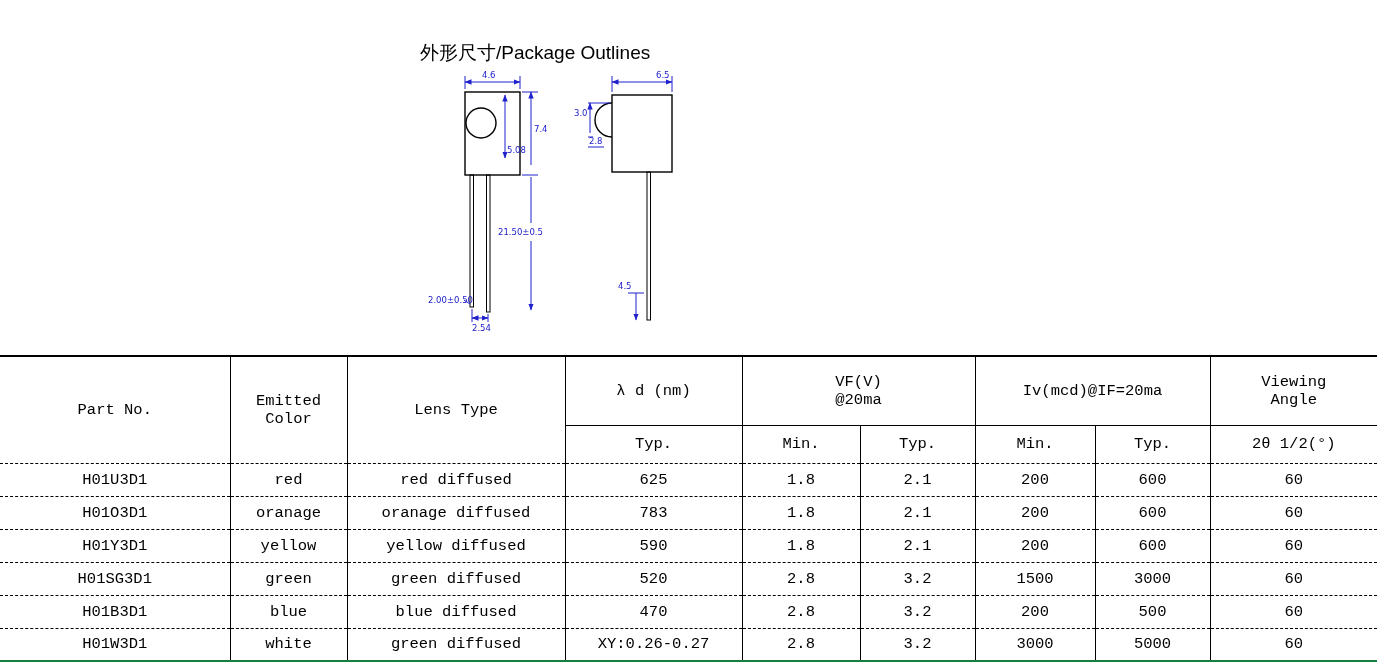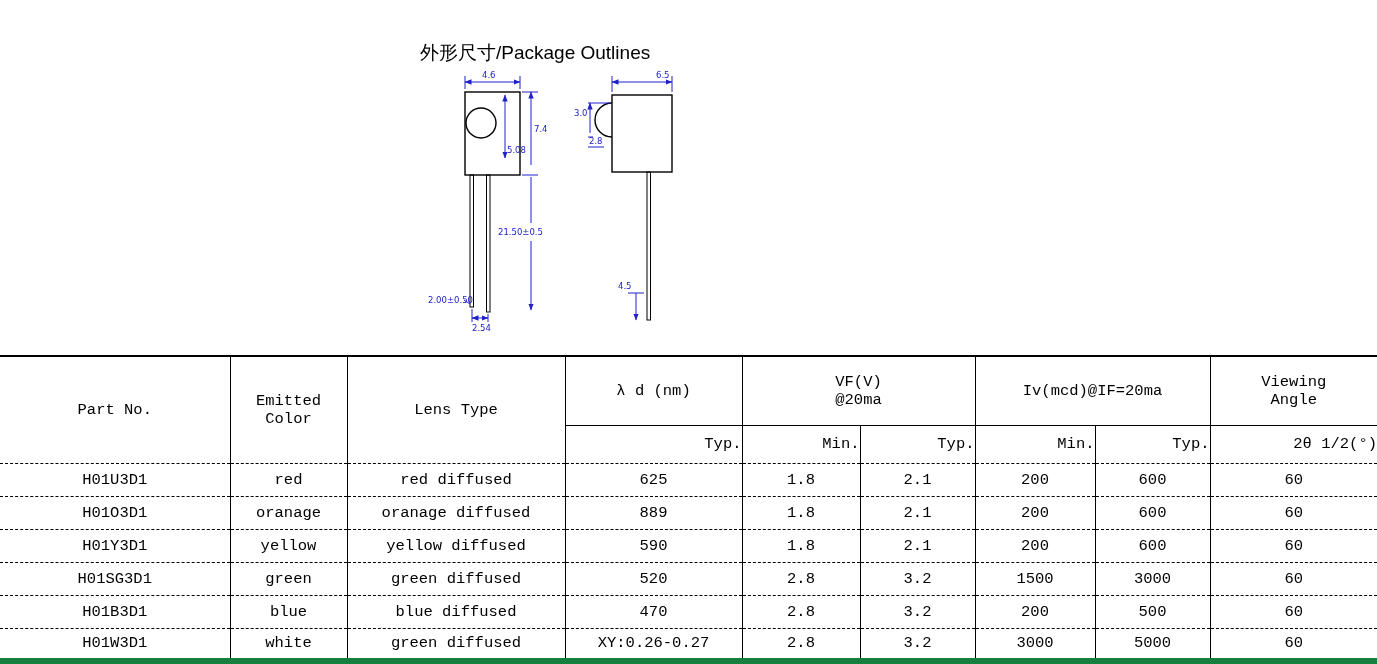--- a/index.html
+++ b/index.html
@@ -33,23 +33,23 @@
     font-size:15.5px; text-align:center; color:#000;
     border-top:2px solid #000;
   }
   table.spec th { font-weight:normal; }
   table.spec tr > * { border-right:1px solid #000; vertical-align:middle; }
   table.spec tr > *:last-child { border-right:none; }
   table.spec thead tr:first-child { height:69px; }
   table.spec thead tr:nth-child(2) { height:38px; }
   table.spec thead .hdr-split { border-bottom:1px solid #000; }
   table.spec thead .hdr-span { border-bottom:1px dashed #000; }
-  table.spec thead tr:nth-child(2) th { border-bottom:1px dashed #000;text-align:right; }
+  table.spec thead tr:nth-child(2) th { border-bottom:1px dashed #000; }
   table.spec tbody td { height:33px; border-bottom:1px dashed #000; }
-  table.spec tbody tr:last-child td { border-bottom:6px solid #15803d; }
+  table.spec tbody tr:last-child td { border-bottom:2px solid #15803d; }
   .prewrap { white-space:pre-line;font-family:Liberation Mono, monospace; }
 </style>
 </head>
 <body>
 
 <div class="page-title">外形尺寸/Package Outlines</div>
 
 <svg class="outline" width="330" height="290" viewBox="0 0 330 290">
   <defs>
     <marker id="ar" markerWidth="8" markerHeight="8" refX="6.5" refY="4" orient="auto-start-reverse">
@@ -163,21 +163,21 @@
         <td>1.8</td>
         <td>2.1</td>
         <td>200</td>
         <td>600</td>
         <td>60</td>
       </tr>
       <tr>
         <td>H01O3D1</td>
         <td>oranage</td>
         <td>oranage diffused</td>
-        <td>889</td>
+        <td>783</td>
         <td>1.8</td>
         <td>2.1</td>
         <td>200</td>
         <td>600</td>
         <td>60</td>
       </tr>
       <tr>
         <td>H01Y3D1</td>
         <td>yellow</td>
         <td>yellow diffused</td>

